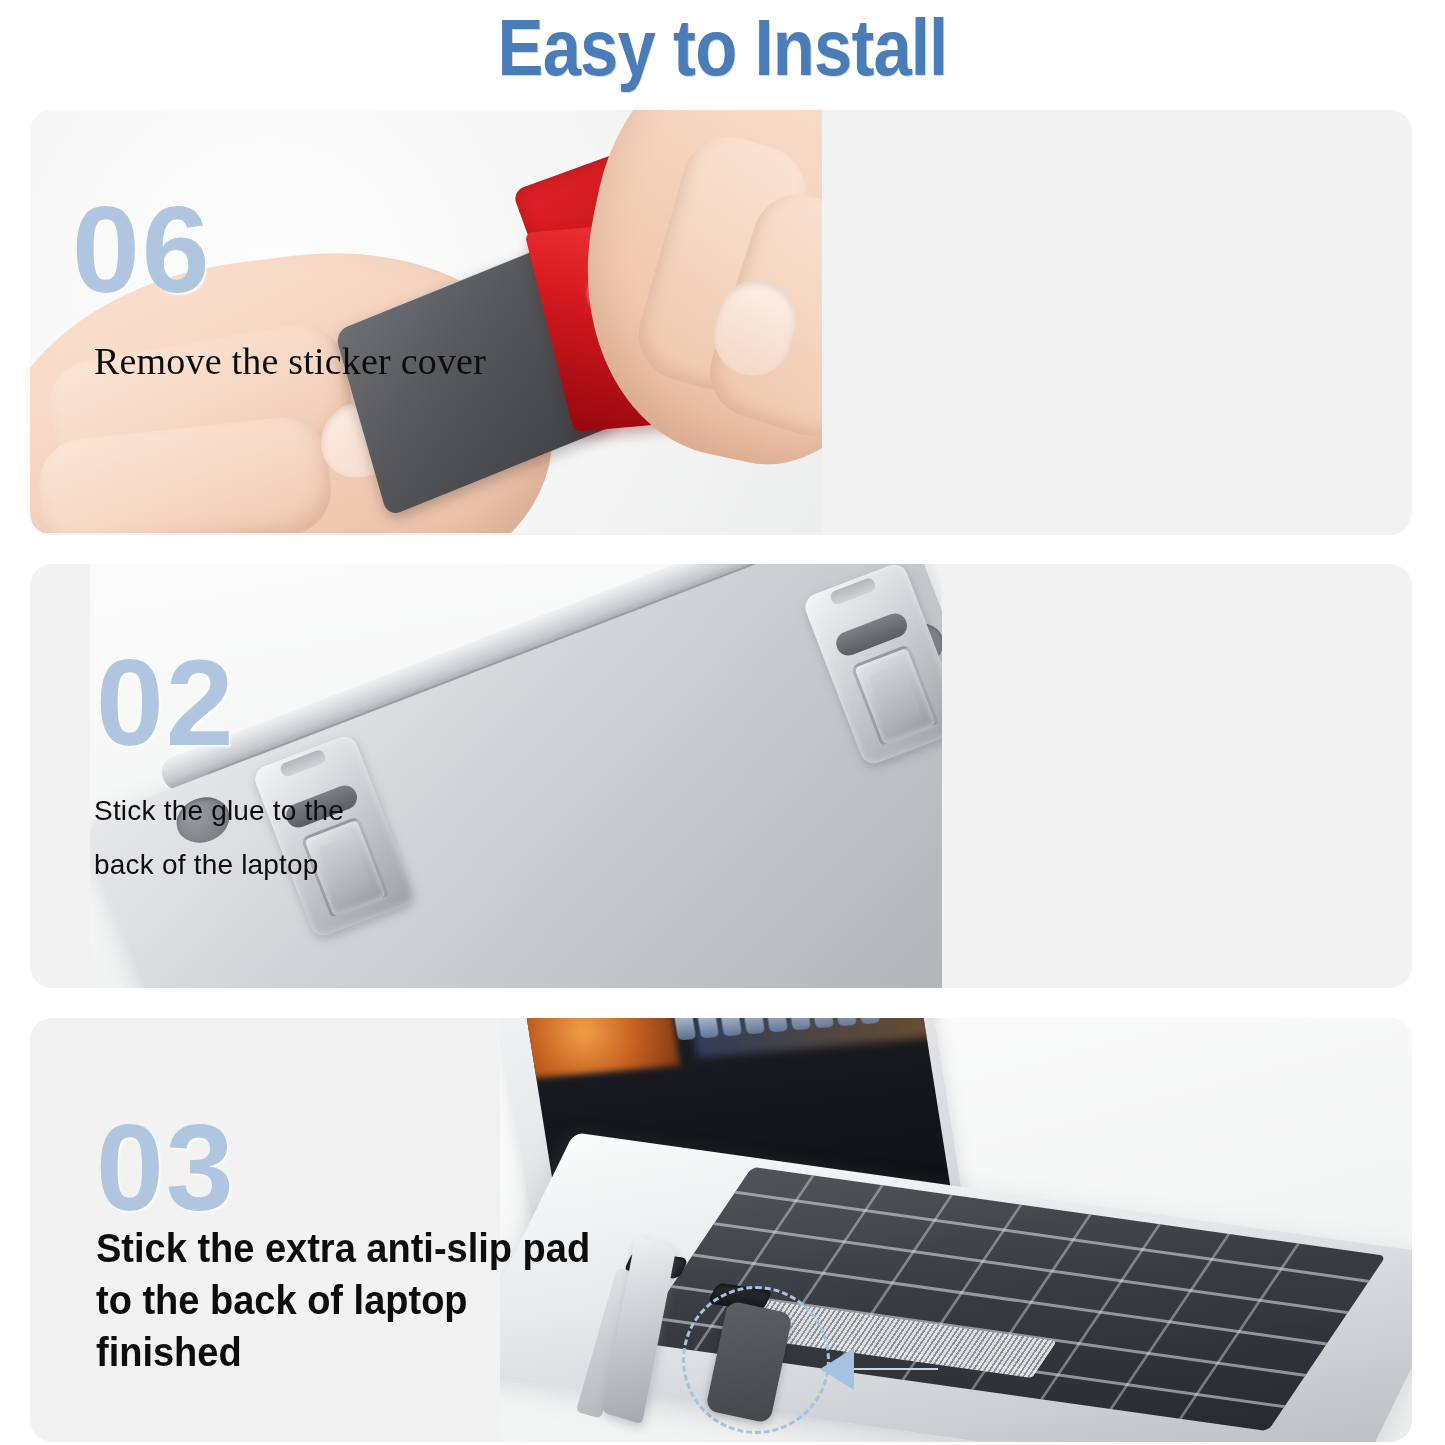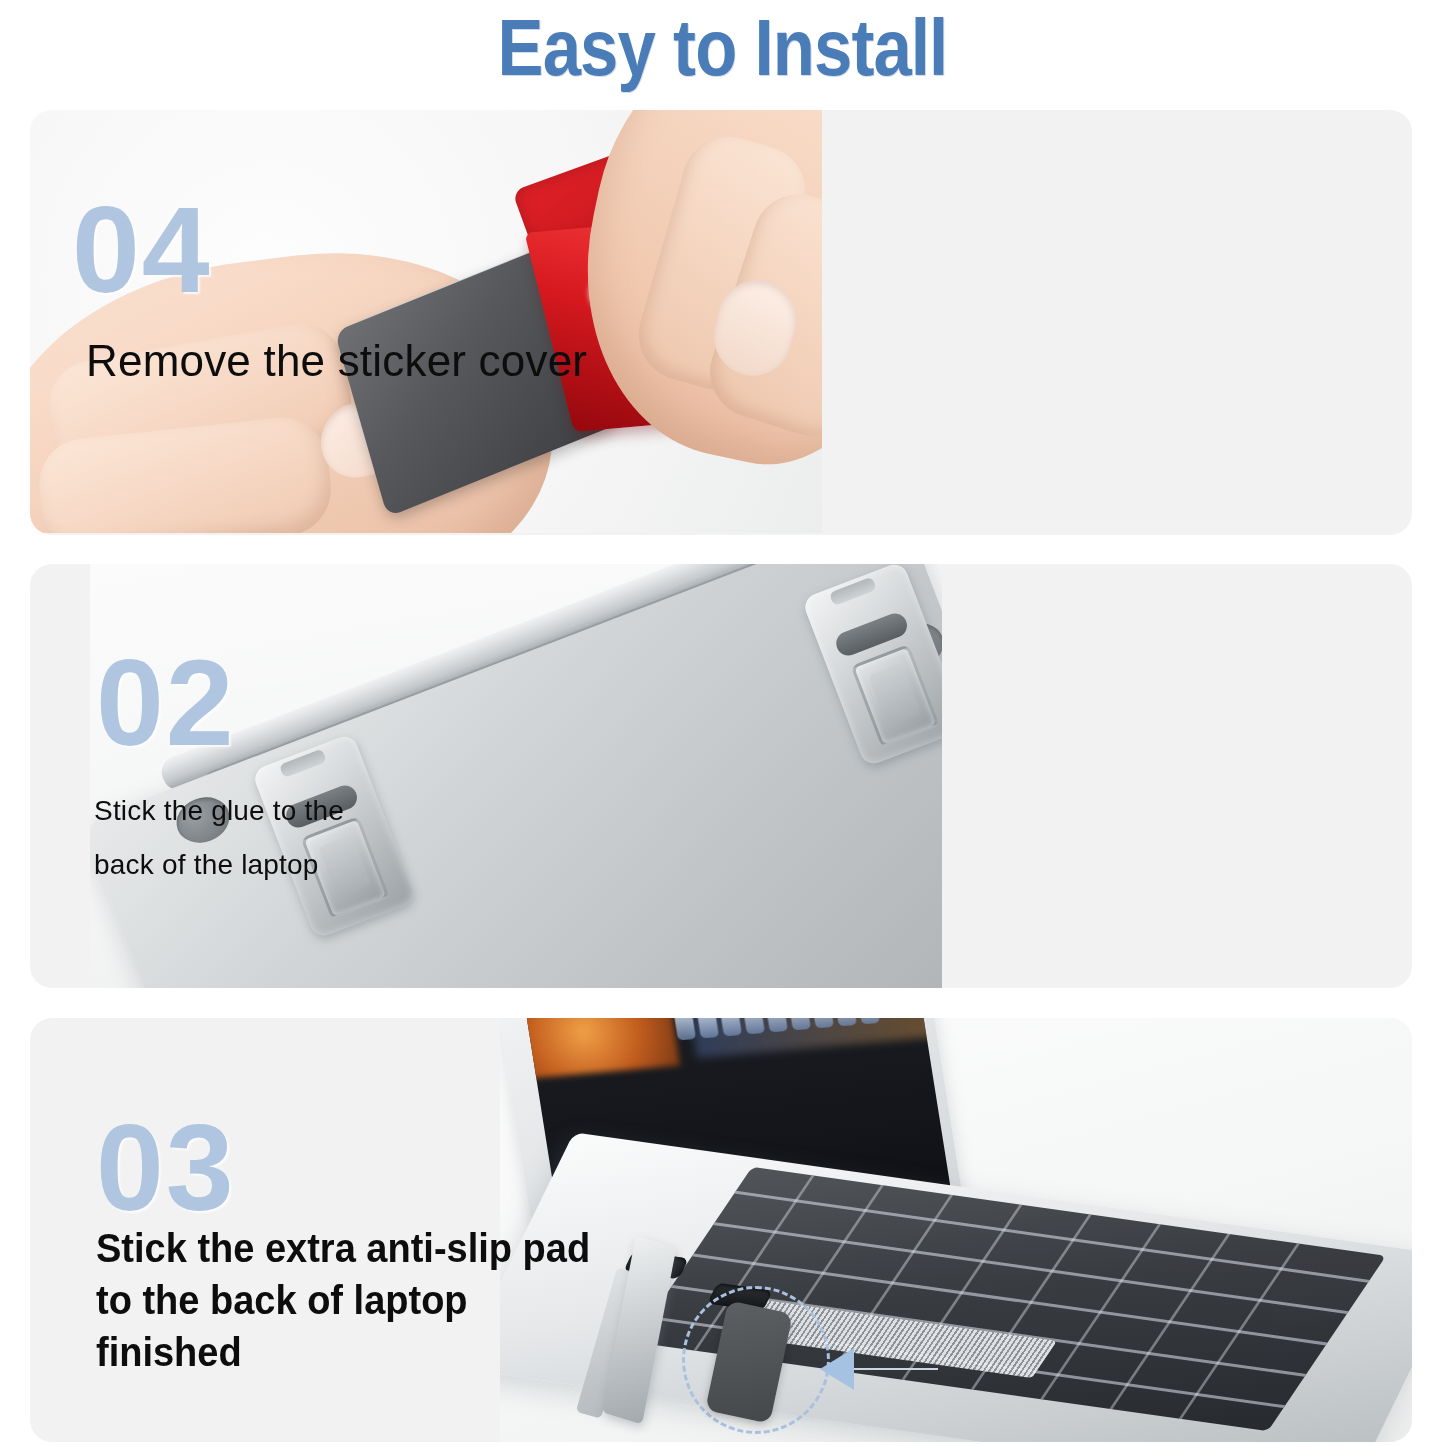--- a/index.html
+++ b/index.html
@@ -50,21 +50,21 @@
   }
   .step-txt {
     position: absolute;
     font-family: "Liberation Sans", sans-serif;
     color: #0d0d0d;
     z-index: 5;
     white-space: pre-line;
   }
 
   #num-1 { left: 72px; top: 195px; }
-  #txt-1 { left: 86px; top: 335px; font-size: 44px; line-height: 52px; letter-spacing: .2px; }
+  #txt-1 { left: 94px; top: 335px; font-size: 38px; line-height: 52px; letter-spacing: .2px; font-family: Liberation Serif, serif; }
 
   #num-2 { left: 96px; top: 648px; }
   #txt-2 { left: 94px; top: 784px; font-size: 28px; line-height: 54px; letter-spacing: .2px; }
 
   #num-3 { left: 96px; top: 1113px; }
   #txt-3 {
     left: 96px; top: 1222px; font-size: 40px; line-height: 52px;
     font-weight: 700; transform: scaleX(0.95); transform-origin: 0 0;
   }
 
@@ -374,21 +374,21 @@
       <div class="p1-red-fold"></div>
       <div class="p1-red-gloss"></div>
       <div class="p1-red-label"><span>3M</span><sup>™</sup></div>
 
       <div class="p1-hand-up"></div>
       <div class="p1-uf p1-uf1"></div>
       <div class="p1-uf p1-uf2"></div>
       <div class="p1-unail"></div>
     </div>
   </div>
-  <div class="step-num" id="num-1">04</div>
+  <div class="step-num" id="num-1">06</div>
   <div class="step-txt" id="txt-1">Remove the sticker cover</div>
 
   <div class="panel" id="panel-2">
     <div class="photo" id="photo-2" style="left:60px;top:0;">
       <div class="p2-bg"></div>
       <div class="p2-lid-edge"></div>
       <div class="p2-hinge-strip"></div>
       <div class="p2-body"></div>
       <div class="p2-foot p2-foot-l"></div>
       <div class="p2-foot p2-foot-r"></div>

